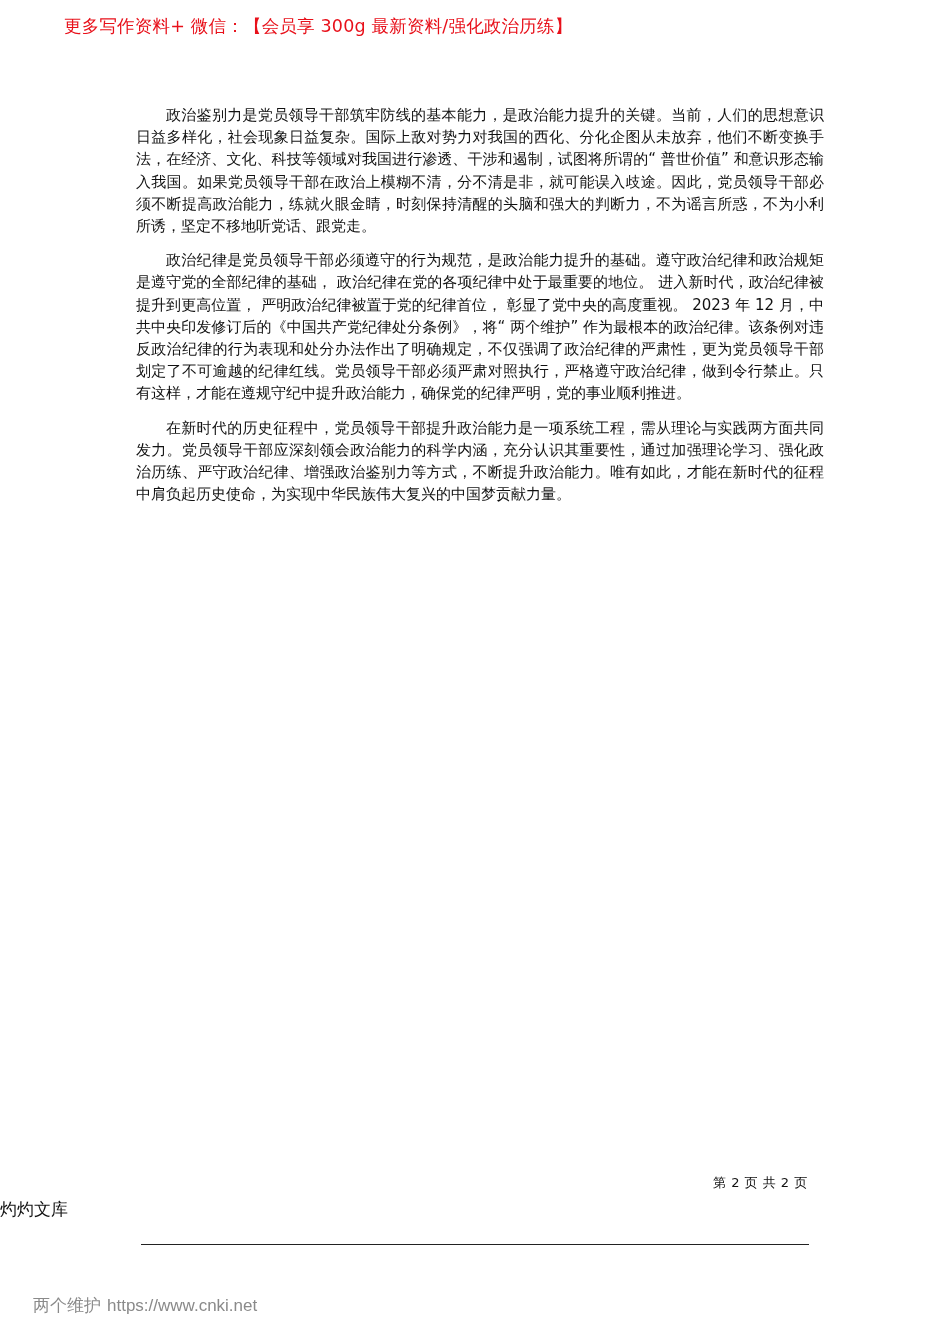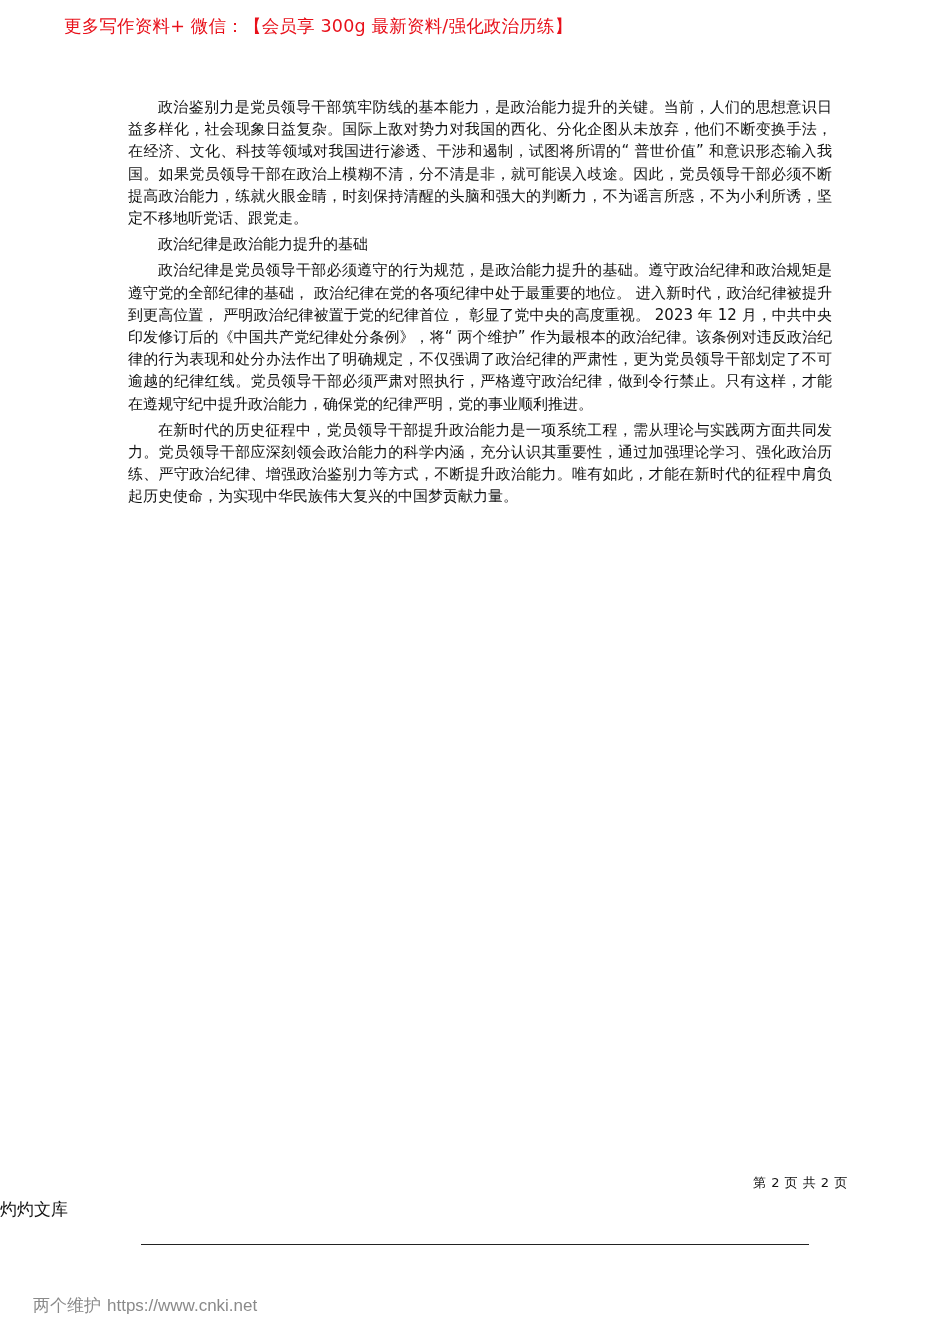--- a/index.html
+++ b/index.html
@@ -28,31 +28,30 @@
       position: absolute;
       left: 124px;
       top: 92px;
       width: 712px;
       font-size: 15px;
       line-height: 22.2px;
       text-align: justify;
       text-justify: inter-character;
     }
     .body-text p {
-      margin: 4px;
+      margin: 12px;
       text-indent: 2em;
     }
     .page-number {
       position: absolute;
       left: 713px;
       top: 1174px;
       font-size: 13px;
       letter-spacing: 0.5px;
       white-space: nowrap;
-      margin-left: 40px;
     }
     .source-label {
       position: absolute;
       left: 0;
       top: 1192px;
       font-size: 17px;
       white-space: nowrap;
       margin-top: 6px;
     }
     .footer-rule {
@@ -76,21 +75,20 @@
       font-family: "Liberation Sans", sans-serif;
     }
   </style>
 </head>
 <body>
 
 <div class="promo-banner">更多写作资料+ 微信：【会员享 300g 最新资料/强化政治历练】</div>
 
 <div class="body-text">
   <p>政治鉴别力是党员领导干部筑牢防线的基本能力，是政治能力提升的关键。当前，人们的思想意识日益多样化，社会现象日益复杂。国际上敌对势力对我国的西化、分化企图从未放弃，他们不断变换手法，在经济、文化、科技等领域对我国进行渗透、干涉和遏制，试图将所谓的“ 普世价值” 和意识形态输入我国。如果党员领导干部在政治上模糊不清，分不清是非，就可能误入歧途。因此，党员领导干部必须不断提高政治能力，练就火眼金睛，时刻保持清醒的头脑和强大的判断力，不为谣言所惑，不为小利所诱，坚定不移地听党话、跟党走。</p>
-  <p>政治纪律是政治能力提升的基础</p>
   <p>政治纪律是党员领导干部必须遵守的行为规范，是政治能力提升的基础。遵守政治纪律和政治规矩是遵守党的全部纪律的基础， 政治纪律在党的各项纪律中处于最重要的地位。 进入新时代，政治纪律被提升到更高位置， 严明政治纪律被置于党的纪律首位， 彰显了党中央的高度重视。 2023 年 12 月，中共中央印发修订后的《中国共产党纪律处分条例》，将“ 两个维护” 作为最根本的政治纪律。该条例对违反政治纪律的行为表现和处分办法作出了明确规定，不仅强调了政治纪律的严肃性，更为党员领导干部划定了不可逾越的纪律红线。党员领导干部必须严肃对照执行，严格遵守政治纪律，做到令行禁止。只有这样，才能在遵规守纪中提升政治能力，确保党的纪律严明，党的事业顺利推进。</p>
   <p>在新时代的历史征程中，党员领导干部提升政治能力是一项系统工程，需从理论与实践两方面共同发力。党员领导干部应深刻领会政治能力的科学内涵，充分认识其重要性，通过加强理论学习、强化政治历练、严守政治纪律、增强政治鉴别力等方式，不断提升政治能力。唯有如此，才能在新时代的征程中肩负起历史使命，为实现中华民族伟大复兴的中国梦贡献力量。</p>
 </div>
 
 <div class="page-number">第 2 页 共 2 页</div>
 
 <div class="source-label">灼灼文库</div>
 
 <div class="footer-rule"></div>
 

